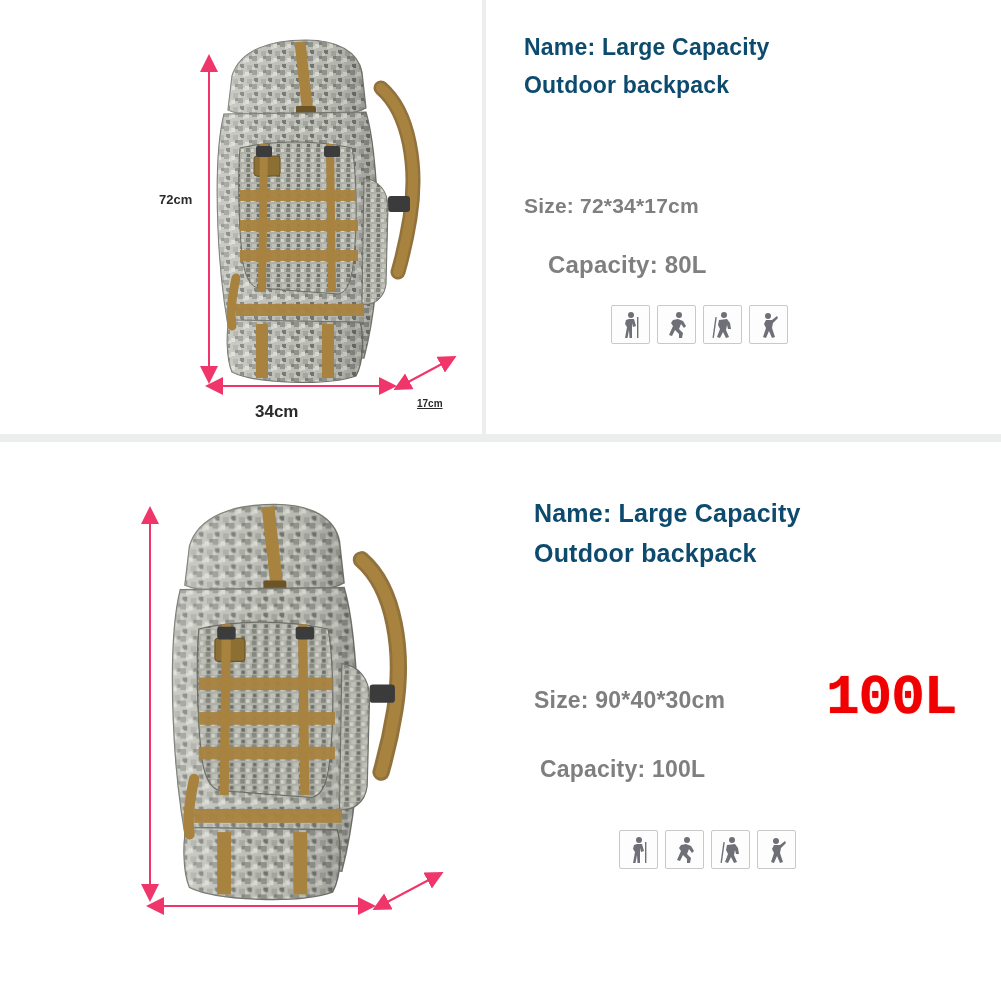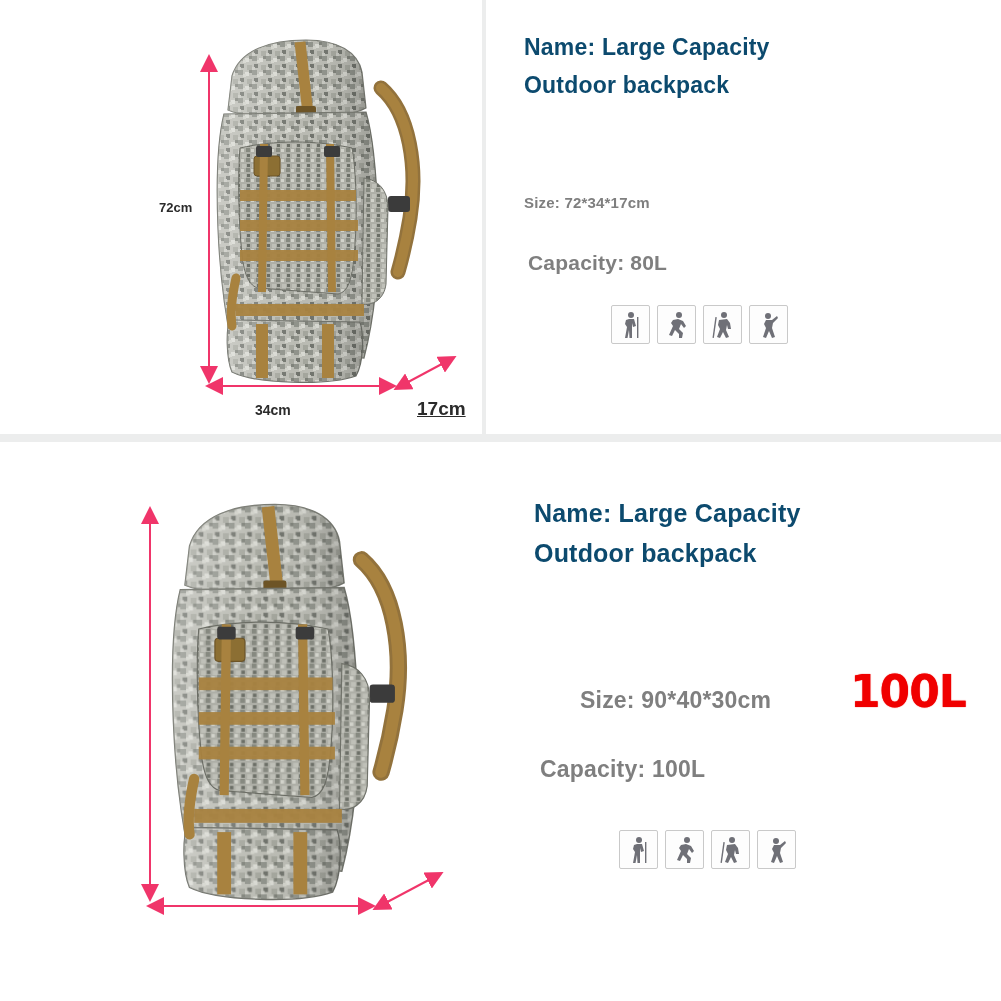--- a/index.html
+++ b/index.html
@@ -204,29 +204,29 @@
           <path d="M9,0 L0,4.5 L9,9 z" fill="#f0356a"></path>
         </marker>
       </defs>
 
       <line x1="24" y1="10" x2="24" y2="332" stroke="#f0356a" stroke-width="2" marker-start="url(#ah1b)" marker-end="url(#ah1)"></line>
 
       <line x1="24" y1="338" x2="208" y2="338" stroke="#f0356a" stroke-width="2" marker-start="url(#ah1b)" marker-end="url(#ah1)"></line>
 
       <line x1="212" y1="340" x2="268" y2="310" stroke="#f0356a" stroke-width="2" marker-start="url(#ah1b)" marker-end="url(#ah1)"></line>
     </svg>
-    <div class="dim-label" style="left:159px; top:200px; font-size:13px;">72cm</div>
-    <div class="dim-label" style="left:255px; top:402px; font-size:14px;">34cm</div>
-    <div class="dim-label" style="left:417px; top:398px; font-size:19px;text-decoration:underline;">17cm</div>
+    <div class="dim-label" style="left:159px; top:192px; font-size:13px;">72cm</div>
+    <div class="dim-label" style="left:255px; top:402px; font-size:17px;">34cm</div>
+    <div class="dim-label" style="left:417px; top:398px; font-size:10px;text-decoration:underline;">17cm</div>
 
     <div class="info info-title" style="left:524px; top:33px; font-size:23px;">Name: Large Capacity</div>
     <div class="info info-title" style="left:524px; top:71px; font-size:23px;">Outdoor backpack</div>
 
-    <div class="info info-line" style="left:524px; top:194px; font-size:15px;">Size: 72*34*17cm</div>
-    <div class="info info-line" style="left:528px; top:251px; font-size:21px;">Capacity: 80L</div>
+    <div class="info info-line" style="left:524px; top:194px; font-size:21px;">Size: 72*34*17cm</div>
+    <div class="info info-line" style="left:548px; top:251px; font-size:24px;">Capacity: 80L</div>
 
 
     <div class="icon-row" style="left:611px; top:305px;">
       <div class="icon-box">
         <svg width="22" height="28" viewBox="0 0 22 28">
             <g fill="#6f7077">
           <circle cx="11" cy="4" r="3"></circle>
           <path d="M9 8 L14 8 L16 15 L13 16 L12 12 L12 27 L9.5 27 L9 19 L7.5 27 L5 27 L7 16 L5 13 L6 9 Z"></path>
           <rect x="17" y="6" width="1.4" height="21"></rect>
         </g>
@@ -339,24 +339,24 @@
         </marker>
       </defs>
       <line x1="22" y1="8" x2="22" y2="396" stroke="#f0356a" stroke-width="2" marker-start="url(#ah2b)" marker-end="url(#ah2)"></line>
       <line x1="22" y1="404" x2="244" y2="404" stroke="#f0356a" stroke-width="2" marker-start="url(#ah2b)" marker-end="url(#ah2)"></line>
       <line x1="248" y1="406" x2="312" y2="372" stroke="#f0356a" stroke-width="2" marker-start="url(#ah2b)" marker-end="url(#ah2)"></line>
     </svg>
 
     <div class="info info-title" style="left:534px; top:56px; font-size:25px;">Name: Large Capacity</div>
     <div class="info info-title" style="left:534px; top:96px; font-size:25px;">Outdoor backpack</div>
 
-    <div class="info info-line" style="left:534px; top:245px; font-size:23px;margin-left:46px;">Size: 90*40*30cm</div>
+    <div class="info info-line" style="left:534px; top:245px; font-size:23px;">Size: 90*40*30cm</div>
     <div class="info info-line" style="left:534px; top:314px; font-size:23px;margin-left:6px;">Capacity: 100L</div>
 
-    <div class="info liters" style="left:850px; top:224px; font-size:44px;">100L</div>
+    <div class="info liters" style="left:826px; top:224px; font-size:56px;font-family:Liberation Mono, monospace;">100L</div>
 
     <div class="icon-row" style="left:619px; top:388px;">
       <div class="icon-box">
         <svg width="22" height="28" viewBox="0 0 22 28">
             <g fill="#6f7077">
           <circle cx="11" cy="4" r="3"></circle>
           <path d="M9 8 L14 8 L16 15 L13 16 L12 12 L12 27 L9.5 27 L9 19 L7.5 27 L5 27 L7 16 L5 13 L6 9 Z"></path>
           <rect x="17" y="6" width="1.4" height="21"></rect>
         </g>
           </svg>

